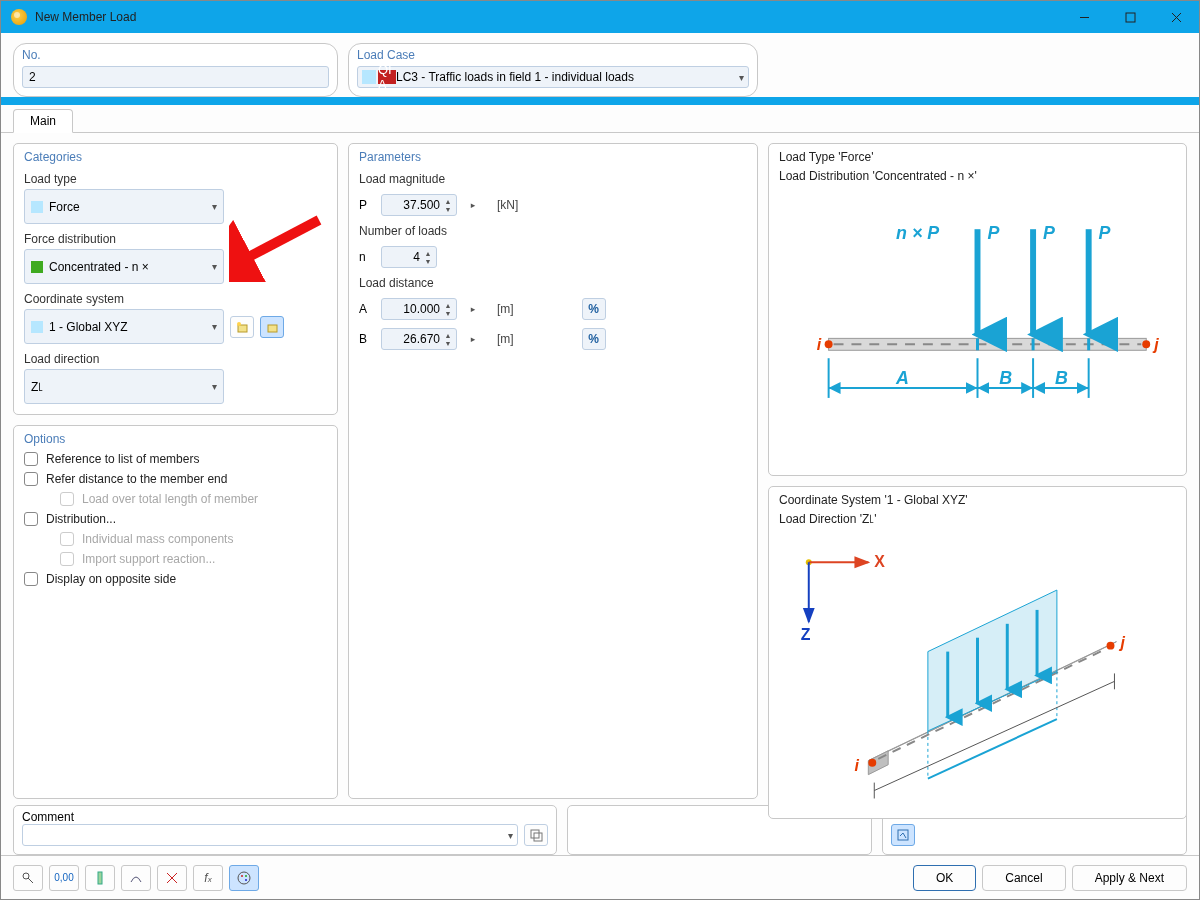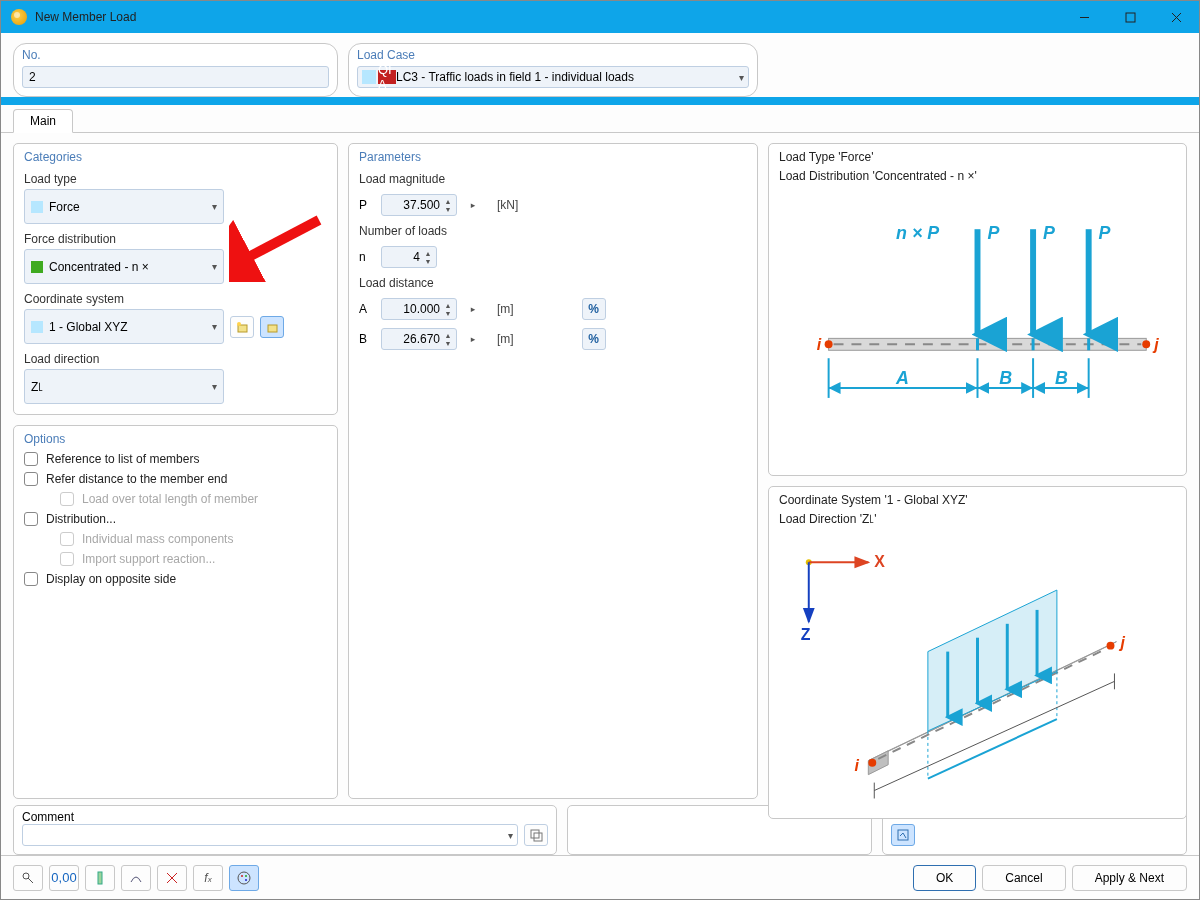--- a/index.html
+++ b/index.html
@@ -441,21 +441,21 @@
   </div>
 
   <div class="bottom">
     <div class="tbtn">
         <svg width="16" height="16" viewBox="0 0 16 16">
           <circle cx="6" cy="6" r="3" fill="none" stroke="#555"></circle>
           <line x1="8" y1="8" x2="13" y2="13" stroke="#555"></line>
         </svg>
       </div>
     <div class="tbtn">
-        <span style="color:#1565c0;font-size:13px;">0,00</span>
+        <span style="color:#1565c0;font-size:10px;">0,00</span>
       </div>
     <div class="tbtn">
         <svg width="16" height="16" viewBox="0 0 16 16">
           <rect x="6" y="2" width="4" height="12" fill="#9cd39c" stroke="#3a8"></rect>
         </svg>
       </div>
     <div class="tbtn">
         <svg width="16" height="16" viewBox="0 0 16 16">
           <path d="M3 12 Q8 2 13 12" fill="none" stroke="#557"></path>
         </svg>

